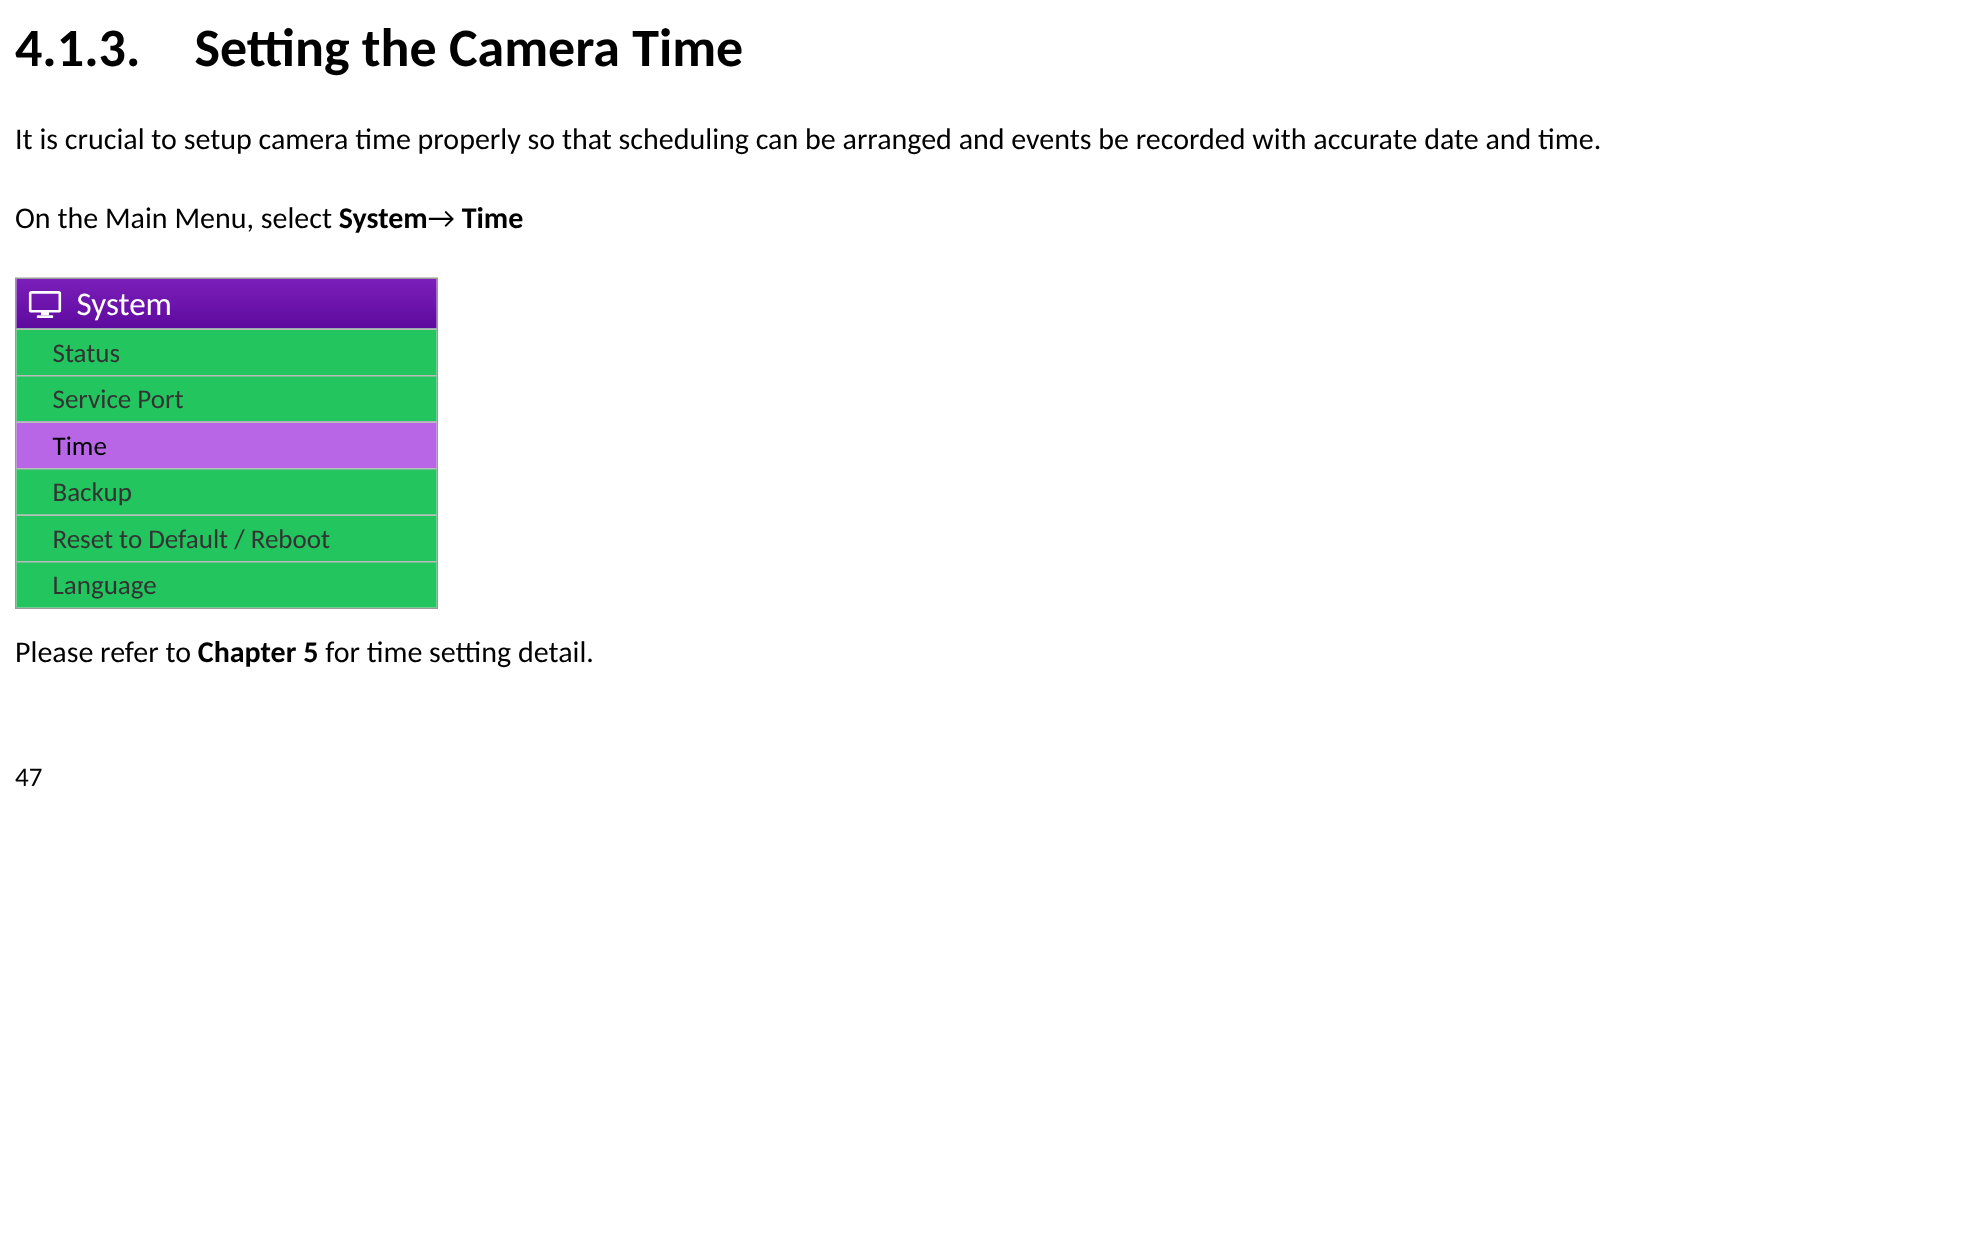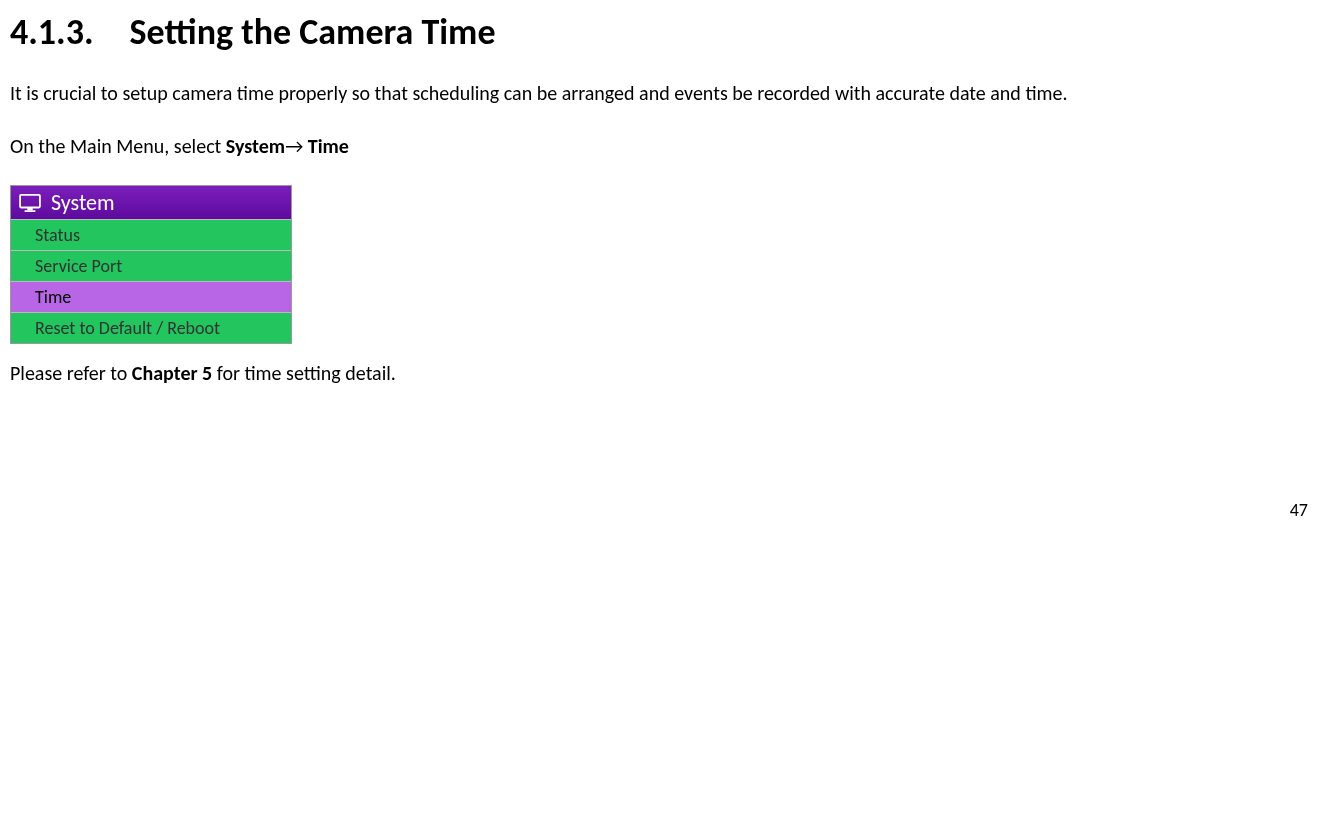--- a/index.html
+++ b/index.html
@@ -50,23 +50,23 @@
       color: #333;
       font-size: 18px;
       padding: 4px 8px 4px 24px;
       border-top: 1px solid #bbb;
     }
     .menu-item.selected {
       background: #b866e6;
       color: #000;
     }
     .page-number {
-      text-align: right;
+      text-align: left;
       font-size: 18px;
-      margin-top: 112px;
+      margin-top: 58px;
     }
   </style>
 </head>
 <body>
 
 <h2>
   <span class="section-number">4.1.3.</span><span>Setting the Camera Time</span>
 </h2>
 
 <p>It is crucial to setup camera time properly so that scheduling can be arranged and events be recorded with accurate date and time.</p>
@@ -80,20 +80,22 @@
     <svg class="monitor-icon" viewBox="0 0 24 20">
       <rect x="1" y="1" width="22" height="14" rx="1" fill="none" stroke="white" stroke-width="2"></rect>
       <rect x="9" y="15" width="6" height="3" fill="white"></rect>
       <rect x="6" y="18" width="12" height="2" fill="white"></rect>
     </svg>
     <span>System</span>
   </div>
   <div class="menu-item">Status</div>
   <div class="menu-item">Service Port</div>
   <div class="menu-item selected">Time</div>
+  <div class="menu-item">Backup</div>
   <div class="menu-item">Reset to Default / Reboot</div>
+  <div class="menu-item">Language</div>
 </div>
 
 <p>
   <span>Please refer to </span><b>Chapter 5</b><span> for time setting detail.</span>
 </p>
 
 <div class="page-number">47</div>
 
 </body></html>

